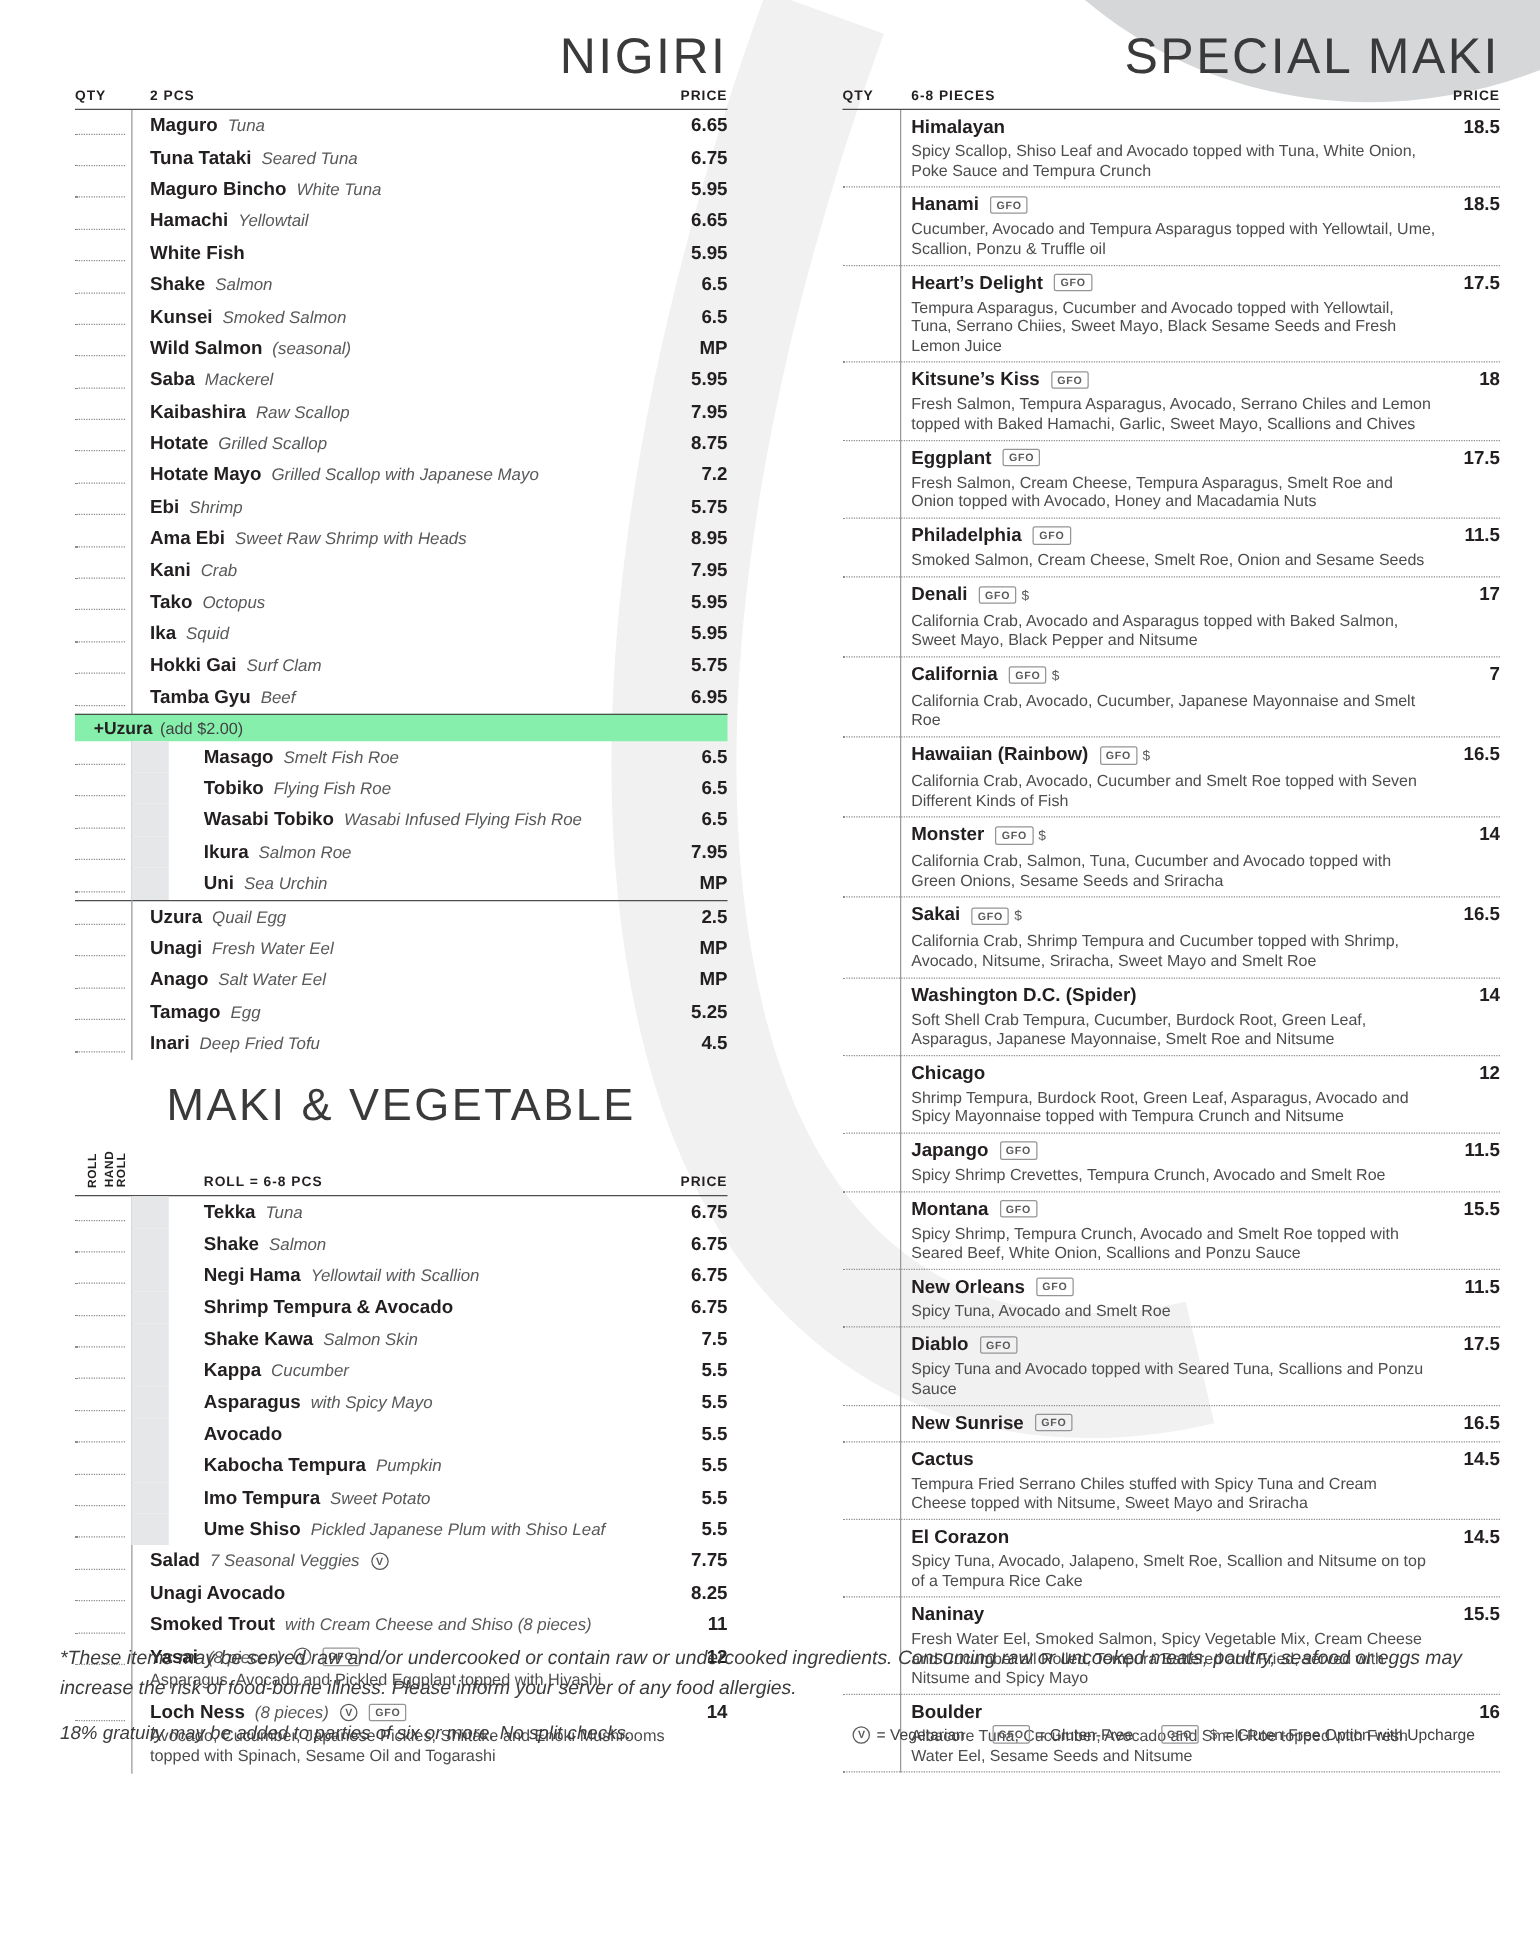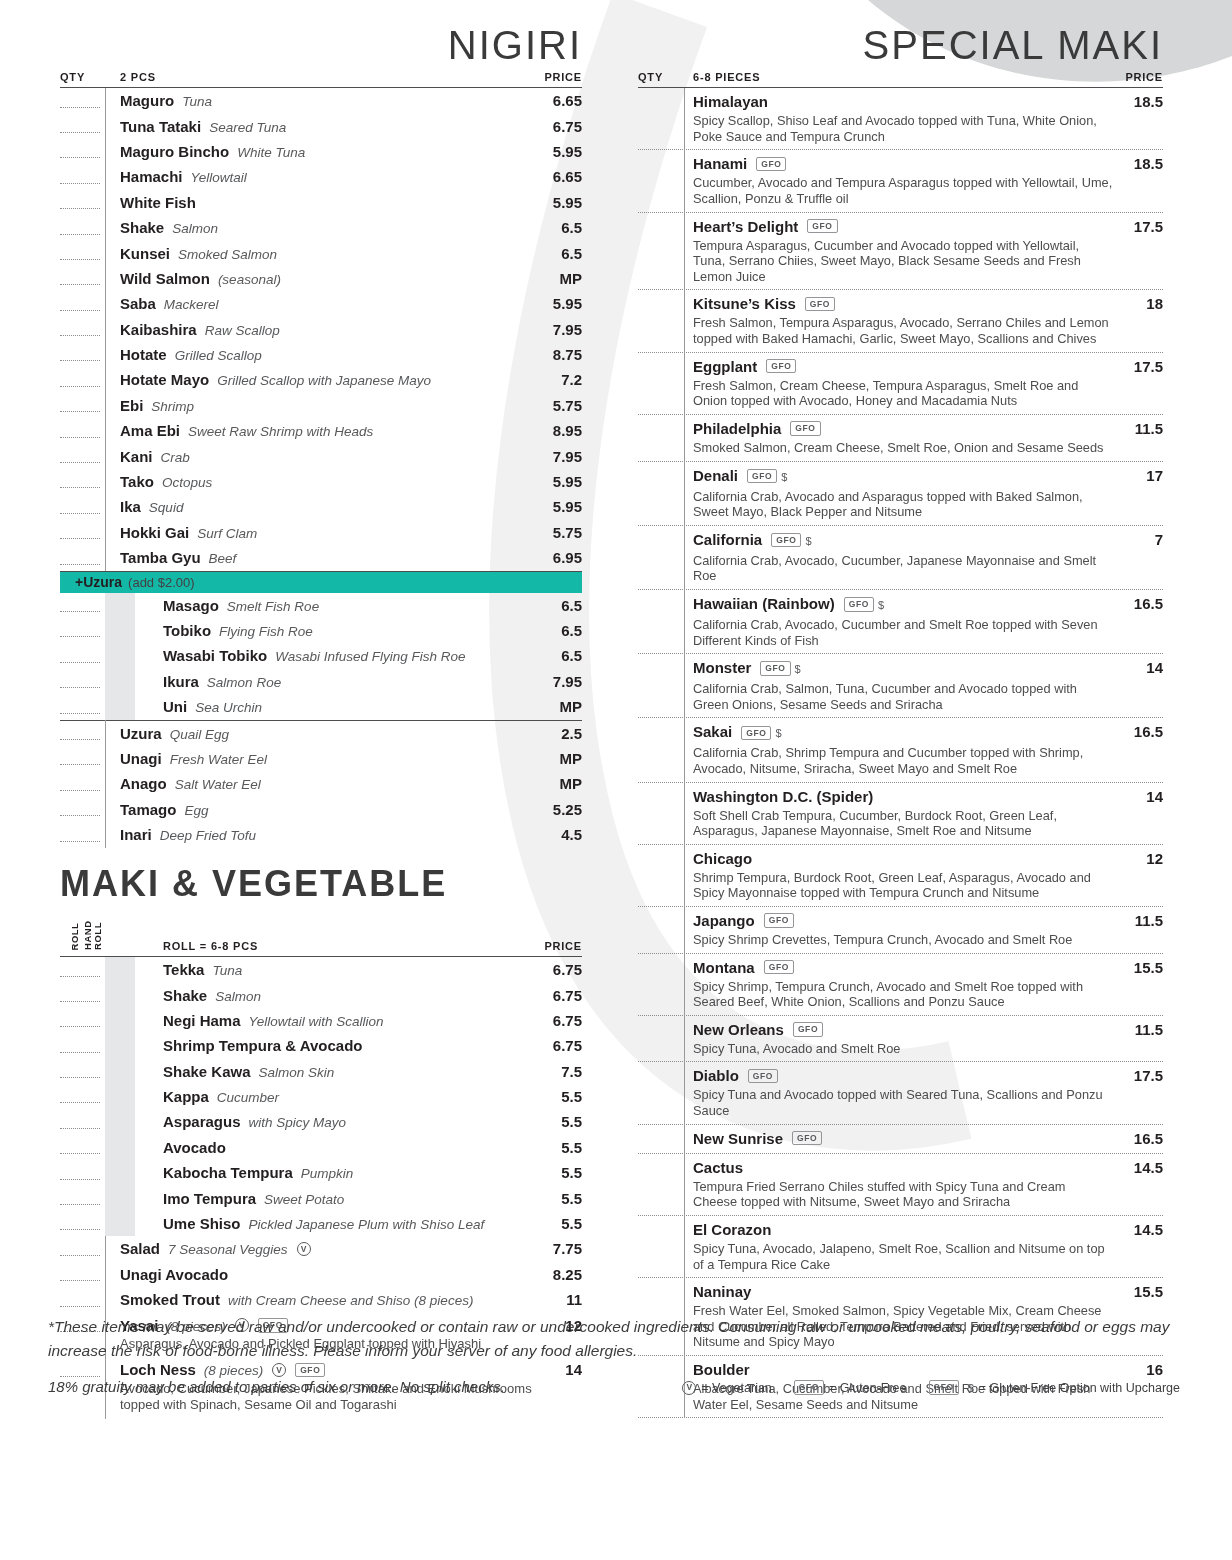--- a/index.html
+++ b/index.html
@@ -2,26 +2,26 @@
 <html><head>
 <meta charset="utf-8">
 <style>
   * { margin:0; padding:0; box-sizing:border-box; }
   html,body { background:#ffffff; }
   body { font-family:"Liberation Sans", sans-serif; color:#231f20; }
   .page { width:1232px; height:1560px; position:relative; overflow:hidden; background:#fff; }
   .watermark { position:absolute; inset:0; z-index:0; }
   .content { position:relative; z-index:1; }
 
-  .cols { display:flex; padding:24px 69px 0 60px; }
+  .cols { display:flex; padding:24px 32px 0 60px;gap:36px; }
   .col-left { width:522px; flex:none; }
   .col-right { flex:1; margin-left:56px; }
 
   .section-title { font-size:40px; font-weight:300; letter-spacing:2px; color:#3a3a3b; text-align:right; line-height:1.08; margin-bottom:4px; }
-  .maki-title { font-size:36px; font-weight:700; letter-spacing:2px; color:#3a3a3b; text-align:left; line-height:1.1; margin-top:16px; }
+  .maki-title { font-size:36px; font-weight:400; letter-spacing:2px; color:#3a3a3b; text-align:center; line-height:1.1; margin-top:16px; }
 
   .list-header { display:flex; align-items:flex-end; font-size:11px; font-weight:bold; letter-spacing:.8px; padding-bottom:4px; border-bottom:1.5px solid #4d4d4f; }
   .h-qty { width:60px; }
   .h-qty-r { width:55px; }
   .h-price { margin-left:auto; }
 
   .n-body, .maki-body, .sm-body { position:relative; }
   .n-body::before, .maki-body::before { content:""; position:absolute; left:45px; top:0; bottom:0; border-left:1px solid #97999b; }
   .sm-body::before { content:""; position:absolute; left:46px; top:0; bottom:0; border-left:1px solid #97999b; }
 
@@ -33,21 +33,21 @@
   .nm { margin-left:15px; font-weight:bold; font-size:15px; white-space:nowrap; }
   .strip + .nm { margin-left:28px; }
   .ds { margin-left:8px; font-size:13.5px; font-style:italic; color:#58595b; white-space:nowrap; }
   .pr { margin-left:auto; font-weight:bold; font-size:15px; padding-left:8px; }
   .details { margin-left:60px; margin-top:-2px; padding-bottom:5px; font-size:13px; line-height:1.27; color:#4d4d4f; max-width:430px; }
 
   .veg { display:inline-flex; flex:none; width:14px; height:14px; margin-left:9px; border:1px solid #58595b; border-radius:50%; align-items:center; justify-content:center; font-size:8.5px; font-weight:bold; color:#58595b; line-height:1; align-self:center; }
   .badge { display:inline-block; margin-left:9px; border:1px solid #939598; color:#58595b; font-size:8.5px; font-weight:bold; letter-spacing:.6px; padding:2px 4px; border-radius:2px; line-height:1; align-self:center; }
   .dollar { margin-left:4px; font-size:11px; color:#58595b; }
 
-  .uz-bar { display:flex; align-items:center; height:22px; background:#14b8a6; border-top:1px solid #4d4d4f; padding-left:15px; position:relative; }
+  .uz-bar { display:flex; align-items:center; height:22px; background:#86efac; border-top:1px solid #4d4d4f; padding-left:15px; position:relative; }
   .uz-label { font-weight:bold; font-size:14px; }
   .uz-note { margin-left:6px; font-size:13px; color:#414042; }
   .tail { border-top:1px solid #4d4d4f; }
 
   .maki-header { position:relative; height:52px; border-bottom:1.5px solid #4d4d4f; display:flex; align-items:flex-end; padding-bottom:4px; font-size:11px; font-weight:bold; letter-spacing:.8px; margin-top:2px; }
   .mh-size { margin-left:103px; }
   .rot { position:absolute; bottom:6px; transform-origin:left bottom; transform:rotate(-90deg); font-size:9.5px; font-weight:bold; letter-spacing:.5px; color:#231f20; line-height:1.1; }
   .rot-roll { left:20px; white-space:nowrap; }
   .rot-hand { left:44px; width:44px; white-space:pre-line; }
 

